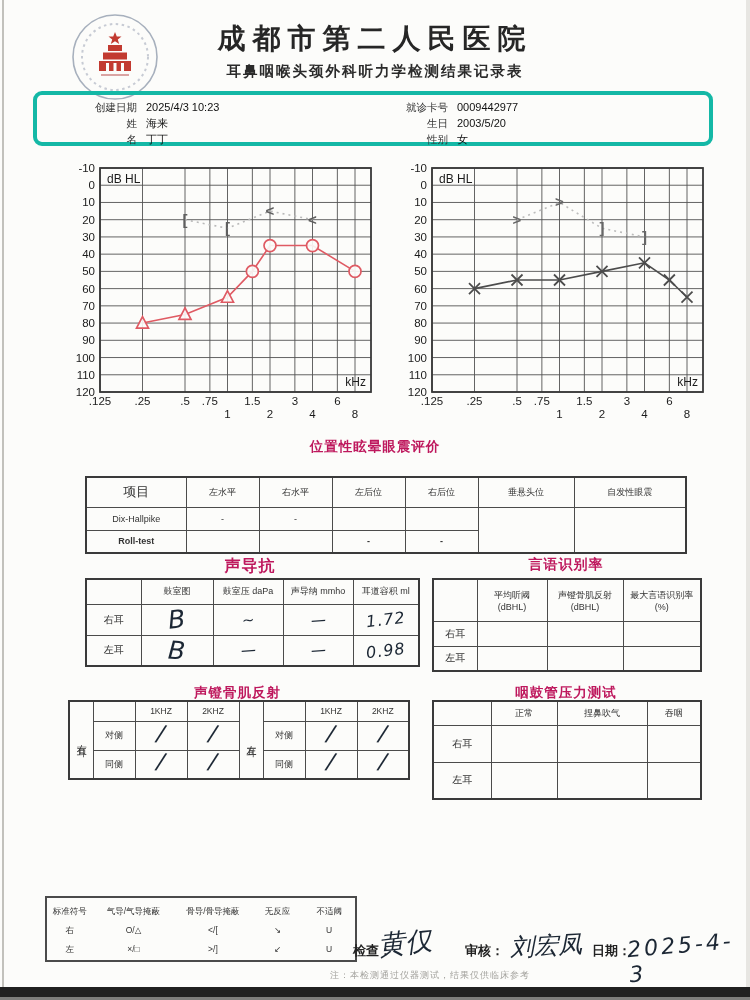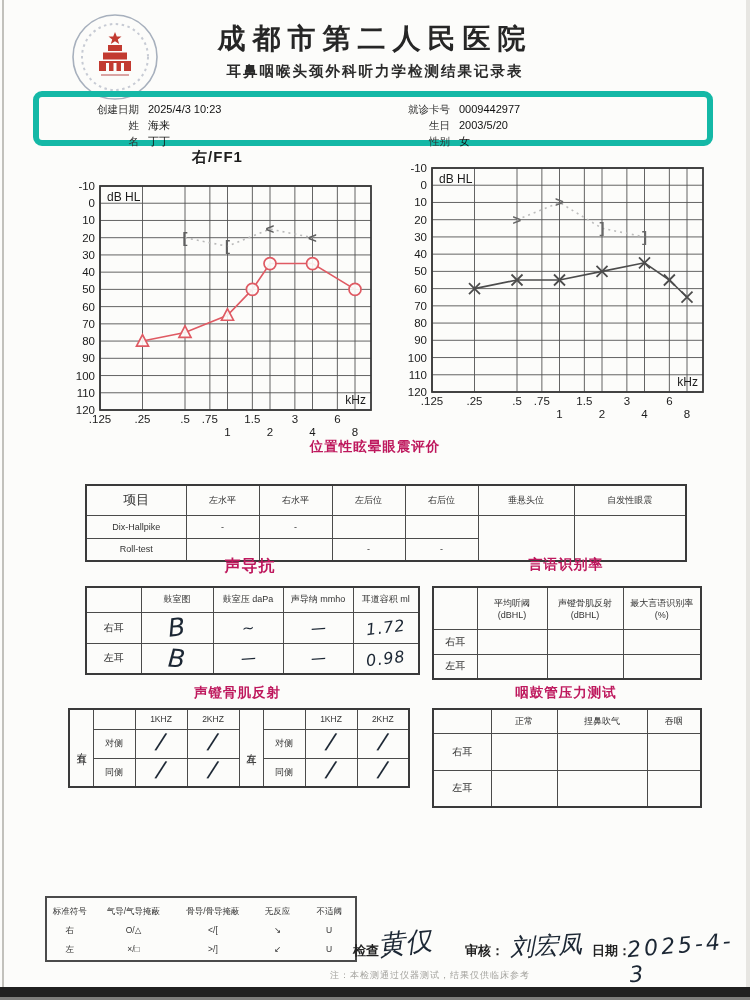--- a/index.html
+++ b/index.html
@@ -10,32 +10,32 @@
   .edge-left{left:2px;top:0;width:2px;height:100%;background:#b3b1ac;opacity:.8;}
   .edge-right{right:0;top:0;width:4px;height:100%;background:#e7e6e2;}
   .band-dark{left:0;top:987px;width:100%;height:10px;background:#202020;}
   .band-gray{left:0;top:997px;width:100%;height:3px;background:#7d7d7b;}
   
   .hosp-title{left:0;right:0;top:20px;text-align:center;font-family:"Liberation Serif",serif;
               font-size:28px;font-weight:600;letter-spacing:7px;color:#262626;}
   .hosp-sub{left:0;right:0;top:62px;text-align:center;font-size:14.5px;font-weight:bold;letter-spacing:2px;color:#2b2b2b;}
   .seal{left:70px;top:12px;width:90px;height:90px;}
   
-  .pbox{left:33px;top:91px;width:680px;height:55px;border:6px solid #14b8a6;border-radius:9px;padding-top:4px;box-sizing:border-box;}
+  .pbox{left:33px;top:91px;width:680px;height:55px;border:4px solid #14b8a6;border-radius:9px;padding-top:4px;box-sizing:border-box;}
   .p-row{height:16px;line-height:16px;font-size:10.5px;white-space:nowrap;}
   .p-row .lbl{display:inline-block;width:100px;text-align:right;color:#333;margin-right:9px;}
   .p-row .val{display:inline-block;width:240px;font-size:11px;color:#111;}
   .p-row .lbl2{display:inline-block;width:62px;text-align:right;color:#333;margin-right:9px;}
   .p-row .val2{display:inline-block;font-size:11px;color:#111;}
   
   .chart{top:148px;width:315px;}
   .chart-title{text-align:center;font-size:15px;font-weight:bold;letter-spacing:1px;height:18px;}
   .sec-title{font-weight:bold;font-size:13.5px;letter-spacing:1px;text-align:center;color:#be185d;}
   
-  table.tbl{border-collapse:collapse;table-layout:fixed;margin-top:8px;}
+  table.tbl{border-collapse:collapse;table-layout:fixed;}
   table.tbl td{border:1px solid #4b4b4b;text-align:center;padding:0;overflow:hidden;
                font-size:9px;color:#333;}
   table.tbl{border:2px solid #3a3a3a;}
   .hand{font-family:"DejaVu Sans",sans-serif;font-style:italic;color:#1c2734;}
   .hw-b{font-size:25px;display:inline-block;transform:rotate(-6deg);}
   .hw-dash{font-size:15px;display:inline-block;transform:rotate(-4deg);}
   .hw-num{font-size:16px;display:inline-block;transform:rotate(-7deg);letter-spacing:1px;}
   .hw-slash{font-size:22px;display:inline-block;transform:rotate(6deg);line-height:10px;}
   .ear-vert{writing-mode:vertical-rl;letter-spacing:3px;font-size:10px;margin:0 auto;}
   
@@ -81,21 +81,20 @@
     </div>
     <div class="p-row">
       <span class="lbl">姓</span><span class="val">海来</span><span class="lbl2">生日</span><span class="val2">2003/5/20</span>
     </div>
     <div class="p-row">
       <span class="lbl">名</span><span class="val">丁丁</span><span class="lbl2">性别</span><span class="val2">女</span>
     </div>
   </div>
 
   <div class="abs chart" style="left:60px;">
-    <div class="chart-title">右/FF1</div>
     <svg id="aud0" width="315" height="278">
         <line x1="40" y1="20" x2="311" y2="20" stroke="#525252" stroke-width="0.9"></line>
         <text x="35" y="24" text-anchor="end" font-size="11.5" fill="#1b1b1b">-10</text>
         <line x1="40" y1="37.23076923076923" x2="311" y2="37.23076923076923" stroke="#525252" stroke-width="0.9"></line>
         <text x="35" y="41.23076923076923" text-anchor="end" font-size="11.5" fill="#1b1b1b">0</text>
         <line x1="40" y1="54.46153846153847" x2="311" y2="54.46153846153847" stroke="#525252" stroke-width="0.9"></line>
         <text x="35" y="58.46153846153847" text-anchor="end" font-size="11.5" fill="#1b1b1b">10</text>
         <line x1="40" y1="71.6923076923077" x2="311" y2="71.6923076923077" stroke="#525252" stroke-width="0.9"></line>
         <text x="35" y="75.6923076923077" text-anchor="end" font-size="11.5" fill="#1b1b1b">20</text>
         <line x1="40" y1="88.92307692307693" x2="311" y2="88.92307692307693" stroke="#525252" stroke-width="0.9"></line>
@@ -259,21 +258,21 @@
     </tr>
     <tr style="height:23px;">
       <td>Dix-Hallpike</td>
       <td>-</td>
       <td>-</td>
       <td></td>
       <td></td>
       <td rowspan="2"></td>
       <td rowspan="2"></td>
     </tr>
-    <tr style="height:23px;">
+    <tr style="height:23px;font-weight:bold;">
       <td>Roll-test</td>
       <td></td>
       <td></td>
       <td>-</td>
       <td>-</td>
     </tr>
   </tbody>
     </table>
 
   <div class="abs sec-title" style="left:85px;width:330px;top:556px;font-size:16px;">声导抗</div>

